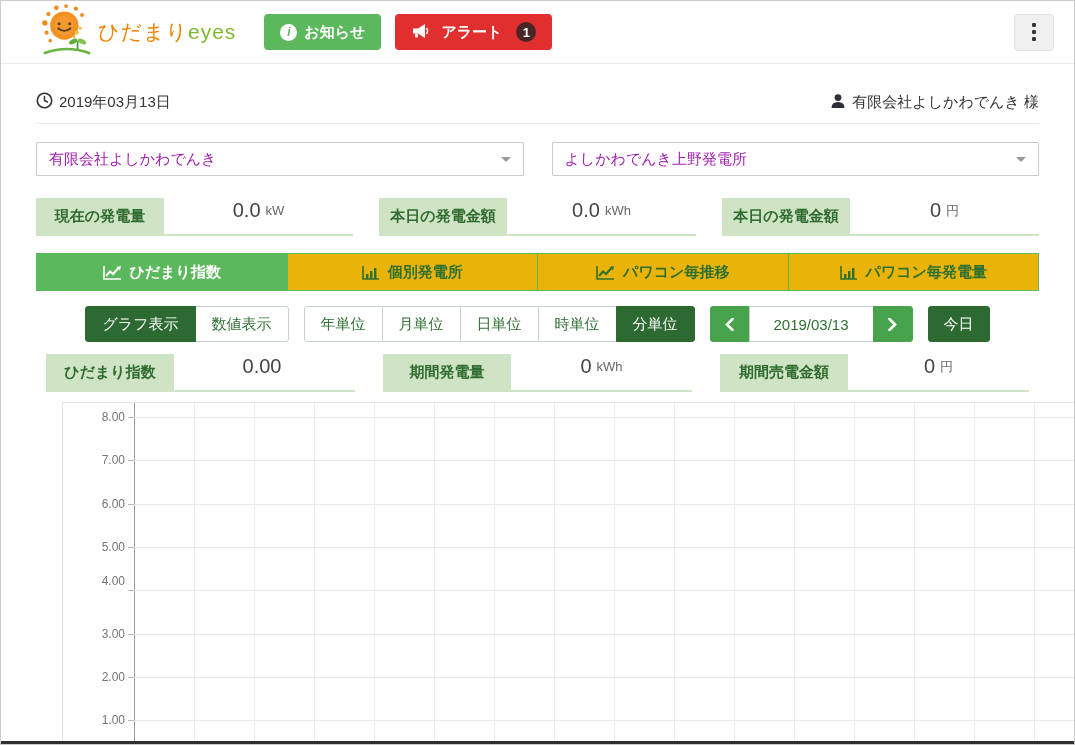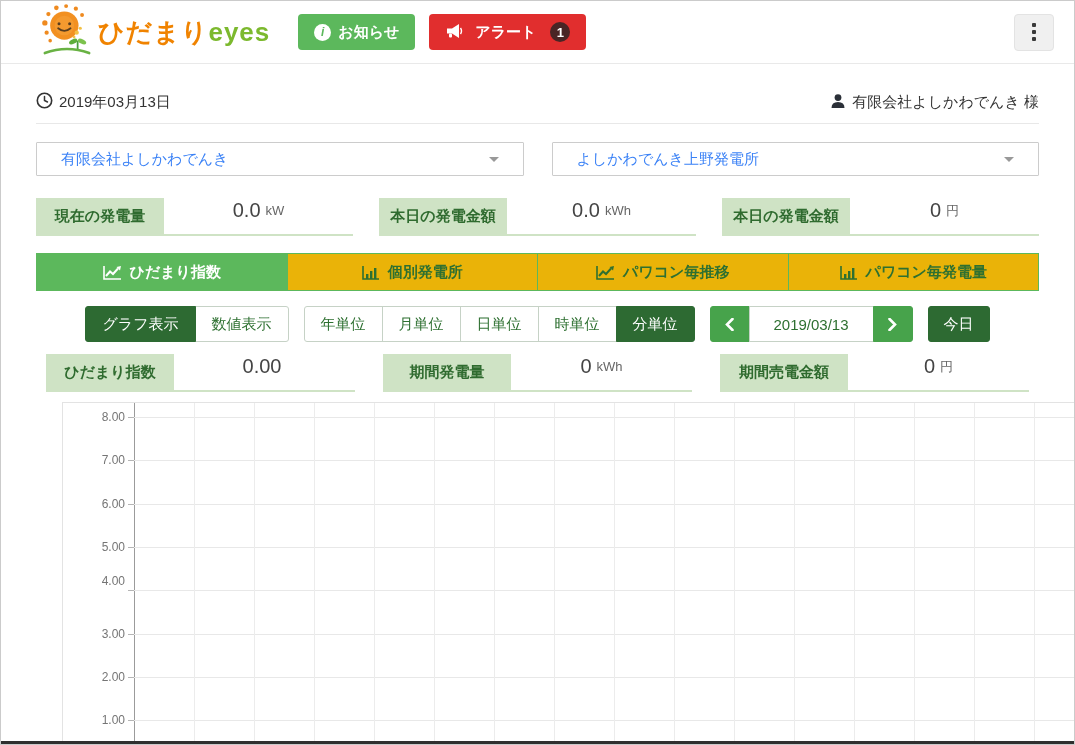--- a/index.html
+++ b/index.html
@@ -7,21 +7,21 @@
   body {
     font-family:"Liberation Sans", sans-serif;
     background:#fff; color:#333;
     border:1px solid #cbcbcb;
     position:relative; overflow:hidden;
   }
   
   .header { height:63px; display:flex; align-items:center; padding:0 20px 0 35px;
             border-bottom:1px solid #e9e9e9; }
   .logo { display:flex; align-items:center; margin-right:18px; cursor:pointer; }
-  .logo-text { font-size:26px; font-weight:bold; letter-spacing:1px; }
+  .logo-text { font-size:21px; font-weight:normal; letter-spacing:1px; }
   .logo-text .t1 { color:#f08300; }
   .logo-text .t2 { color:#7cb92e; }
   .hbtn { display:inline-flex; align-items:center; gap:7px; border:none; cursor:pointer;
           border-radius:4px; padding:0 16px; height:36px; font-size:15px; font-weight:bold;
           color:#fff; font-family:inherit; }
   .hbtn.notice { background:#5cb85c; margin-left:10px; }
   .hbtn.alert  { background:#e12e2e; margin-left:14px;gap:12px; }
   .info-ic { width:17px; height:17px; border-radius:50%; background:#fff; color:#5cb85c;
              font-size:12px; font-weight:bold; display:inline-flex; align-items:center;
              justify-content:center; font-style:italic; }
@@ -35,21 +35,21 @@
   .kebab i { width:4px; height:4px; background:#3a3a3a; border-radius:1px; }
   
   .infobar { margin:4px 35px; padding-top:24px; display:flex; justify-content:space-between;
              align-items:flex-end; font-size:15px; color:#333; }
   .infobar .cell { display:flex; align-items:center; gap:6px; }
   .divider { margin:11px 35px 0; border-bottom:1px solid #e8e8e8; }
   
   .selects { margin:18px 35px 0; display:flex; gap:28px; }
   .selectbox { flex:1; height:34px; border:1px solid #ccc; border-radius:1px; background:#fff;
                display:flex; align-items:center; justify-content:space-between;
-               padding:0 24px; font-size:15px; color:#3b82f6; cursor:pointer; }
+               padding:0 12px; font-size:15px; color:#a21caf; cursor:pointer; }
   .caret { width:0; height:0; border-left:5px solid transparent; border-right:5px solid transparent;
            border-top:5px solid #999; }
   
   .stats { margin:22px 35px 0; display:flex; gap:26px; }
   .stats.period { margin:12px 45px 0; gap:28px; }
   .stat { flex:1; display:flex; align-items:stretch; border-bottom:2px solid #cfe3c5; }
   .stat .lab { background:#cfe3c5; color:#2f6b2f; font-weight:bold; font-size:15px;
                width:128px; display:flex; align-items:center; justify-content:center;
                height:36px; }
   .stat .valwrap { flex:1; display:flex; align-items:center; justify-content:center;

